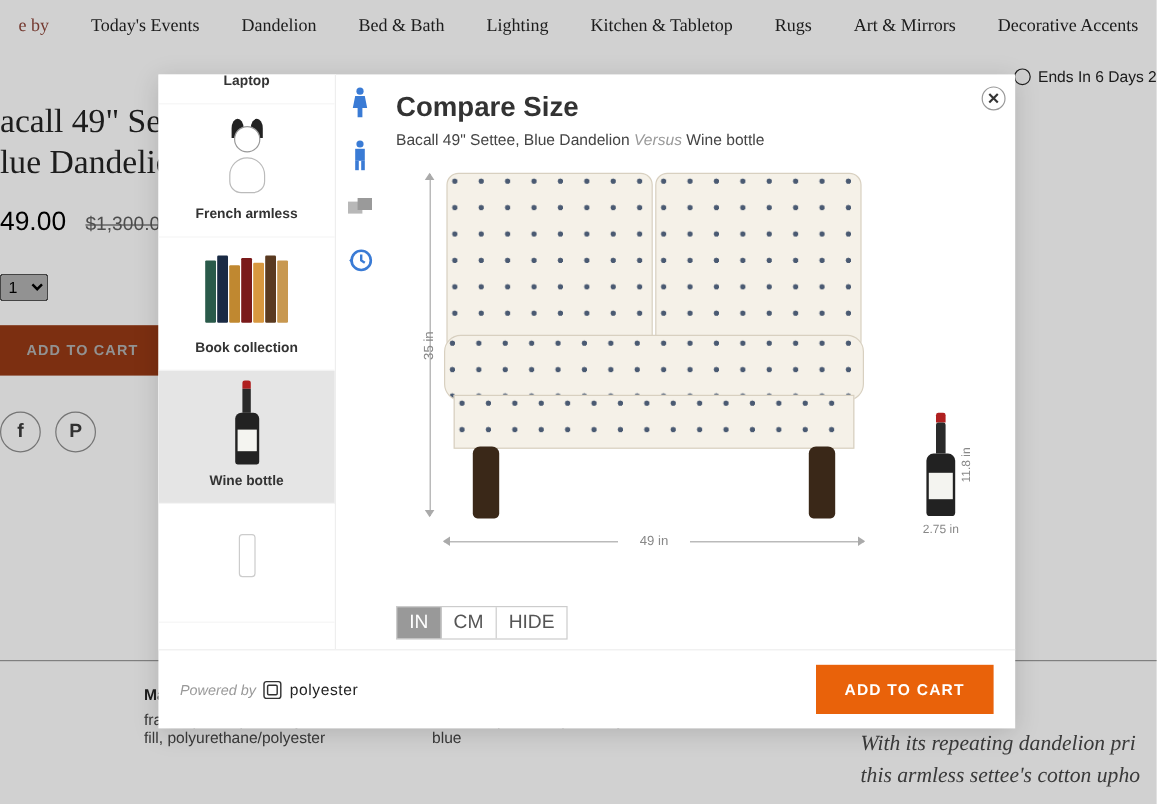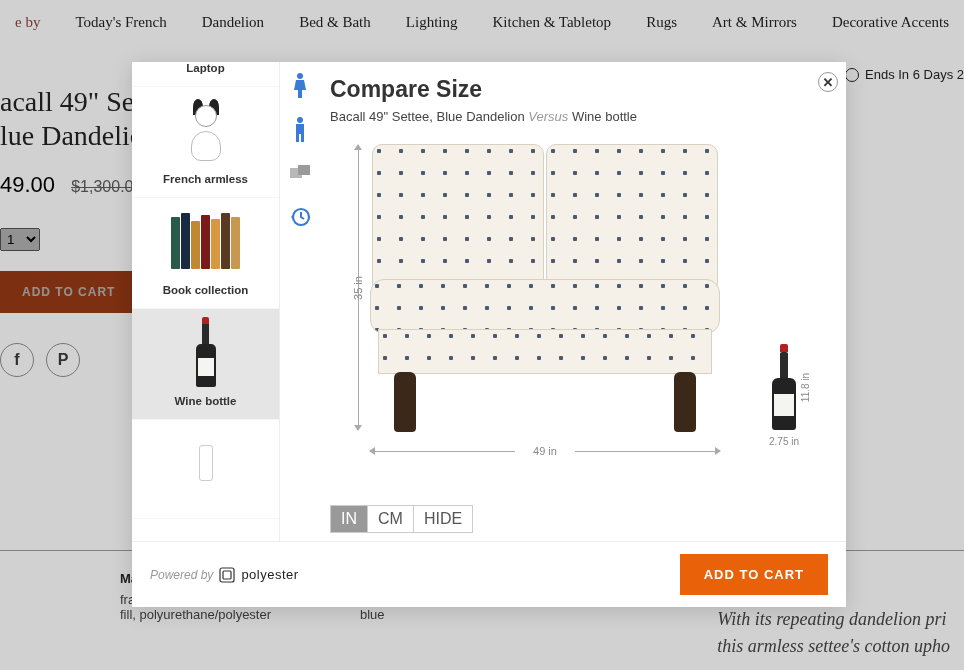--- a/index.html
+++ b/index.html
@@ -104,21 +104,21 @@
     padding-top: 20px;
   }
   .bg-col h4 {
     font-size: 13px;
     font-weight: bold;
     margin-bottom: 6px;
     color: #333;
   }
   .countdown {
     position: absolute;
-    top: 67px;
+    top: 56px;
     right: 0;
     font-family: Arial;
     font-size: 13px;
     color: #333;
     display: flex;
     align-items: center;
     gap: 6px;
   }
   .clock {
     width: 14px;
@@ -492,21 +492,21 @@
     font-family:Georgia, serif;
     line-height:1.5;
   }
 </style>
 </head>
 <body>
 
 <div class="bg">
   <div class="nav">
     <span>e by</span>
-    <span>Today's French</span>
+    <span>Today's Events</span>
     <span>Dandelion</span>
     <span>Bed &amp; Bath</span>
     <span>Lighting</span>
     <span>Kitchen &amp; Tabletop</span>
     <span>Rugs</span>
     <span>Art &amp; Mirrors</span>
     <span>Decorative Accents</span>
   </div>
   <div class="countdown">
     <span class="clock"></span>

